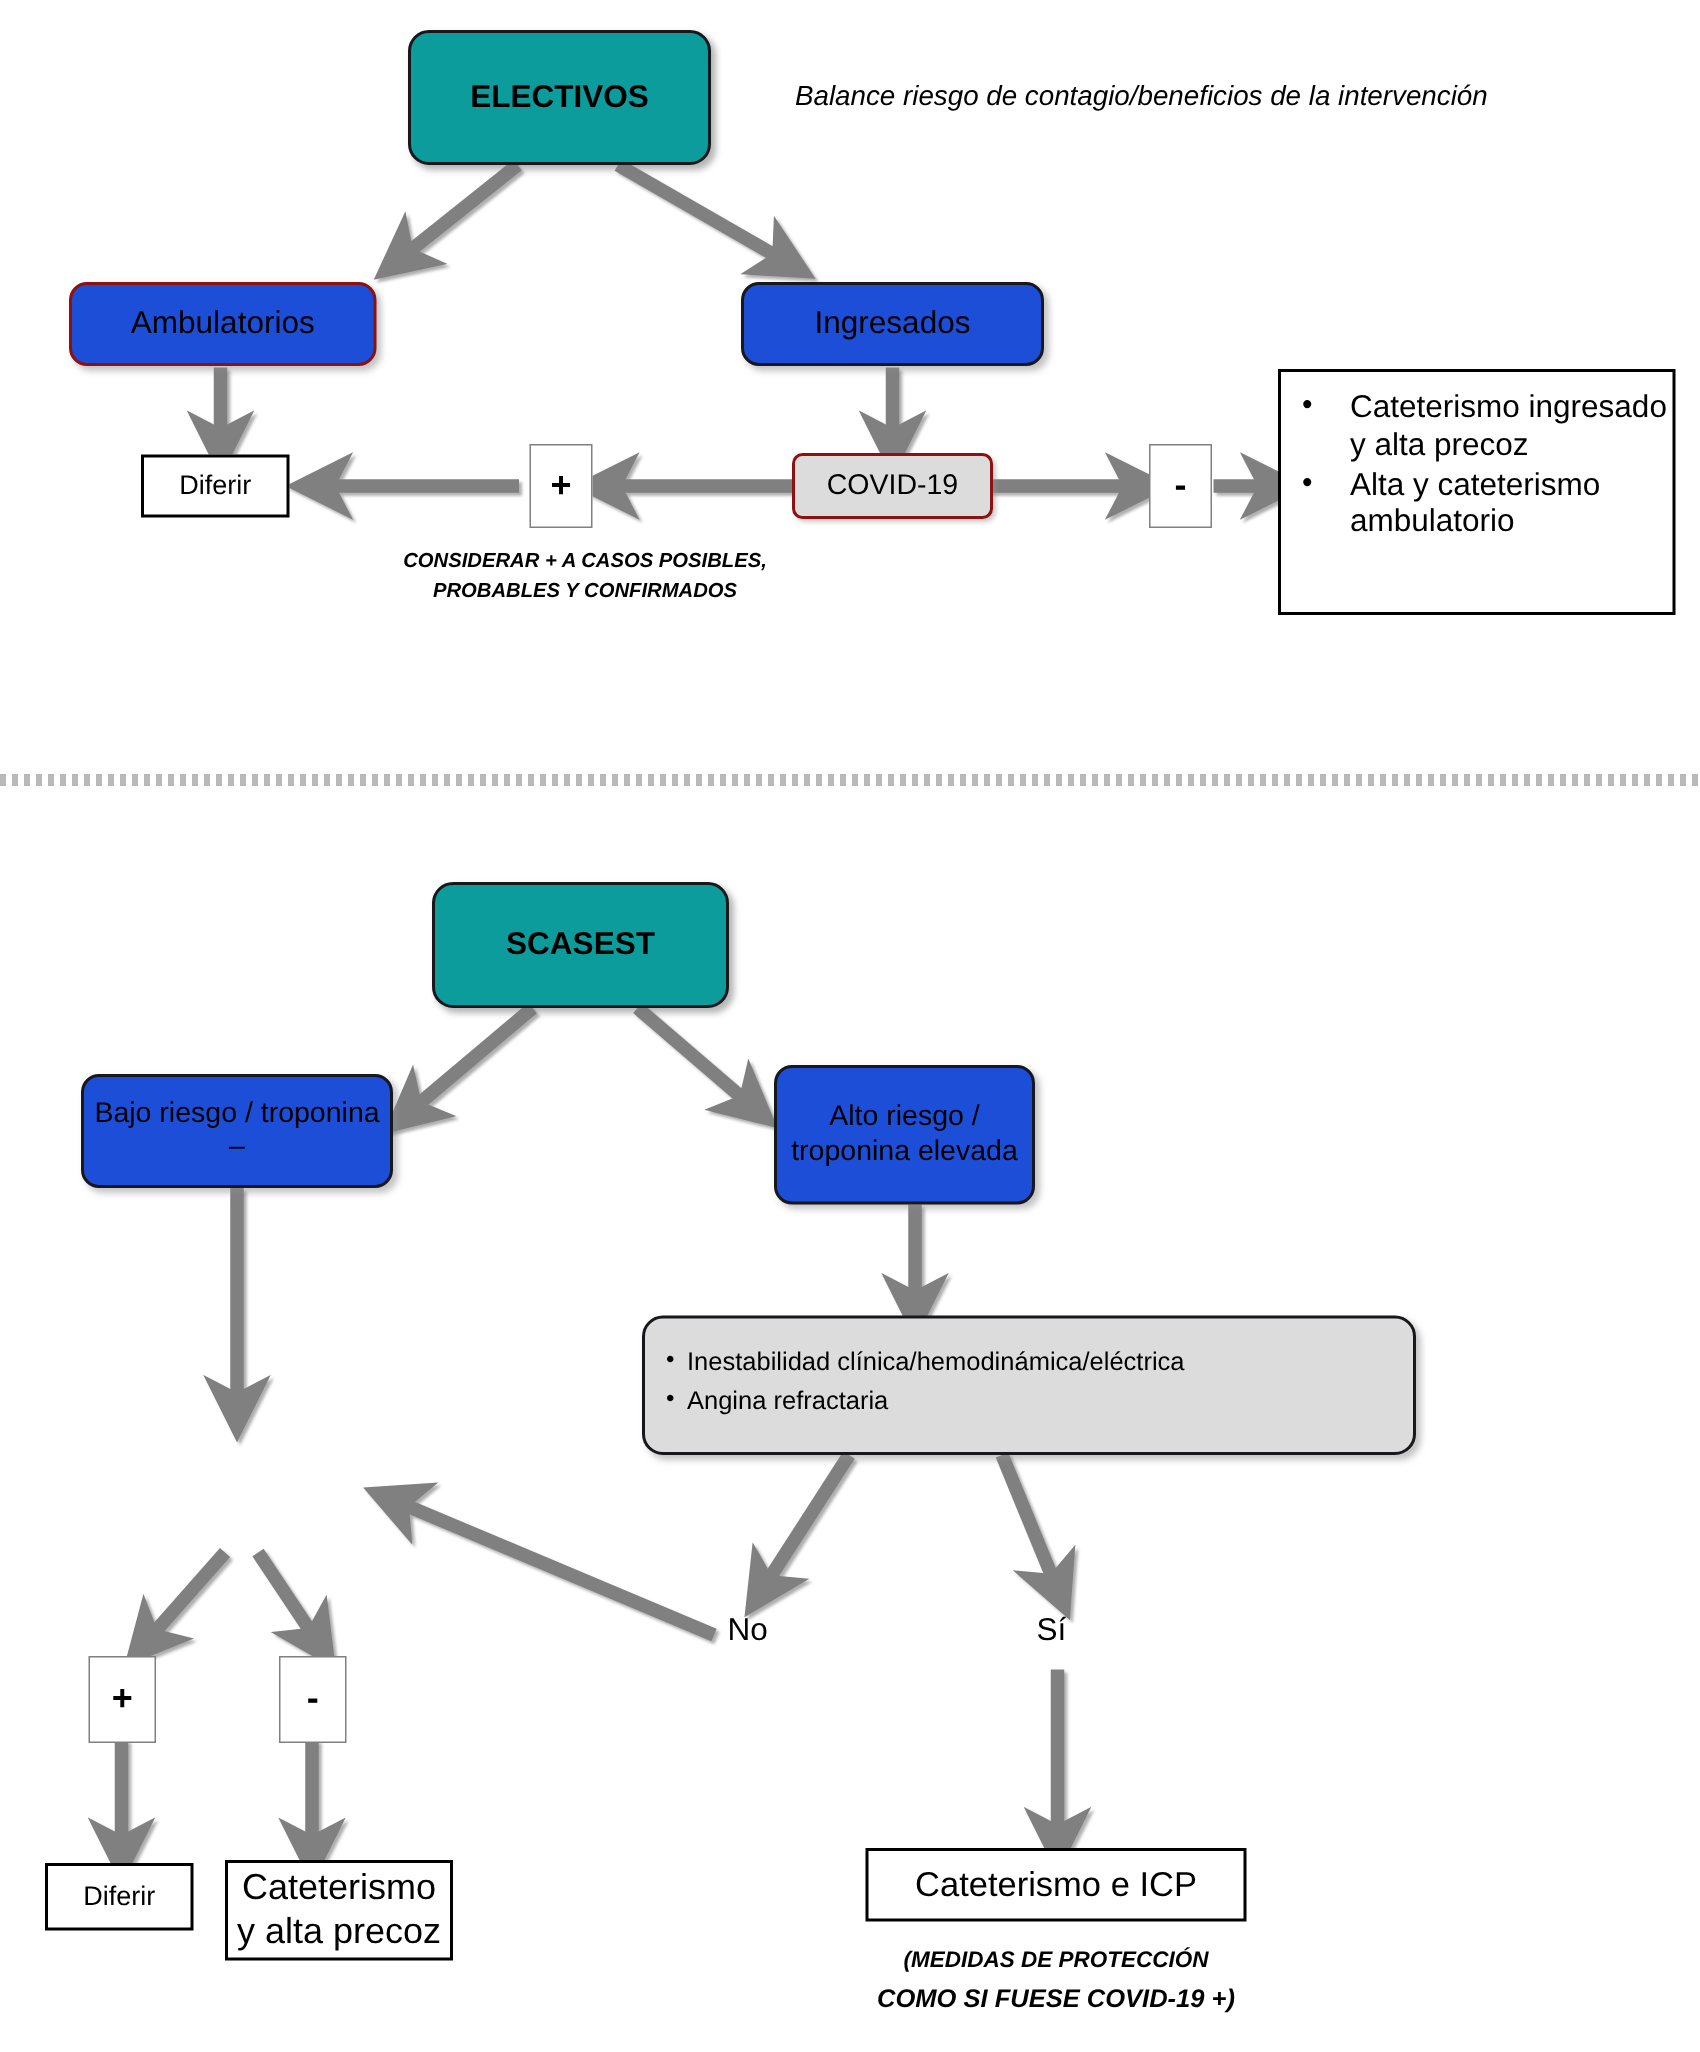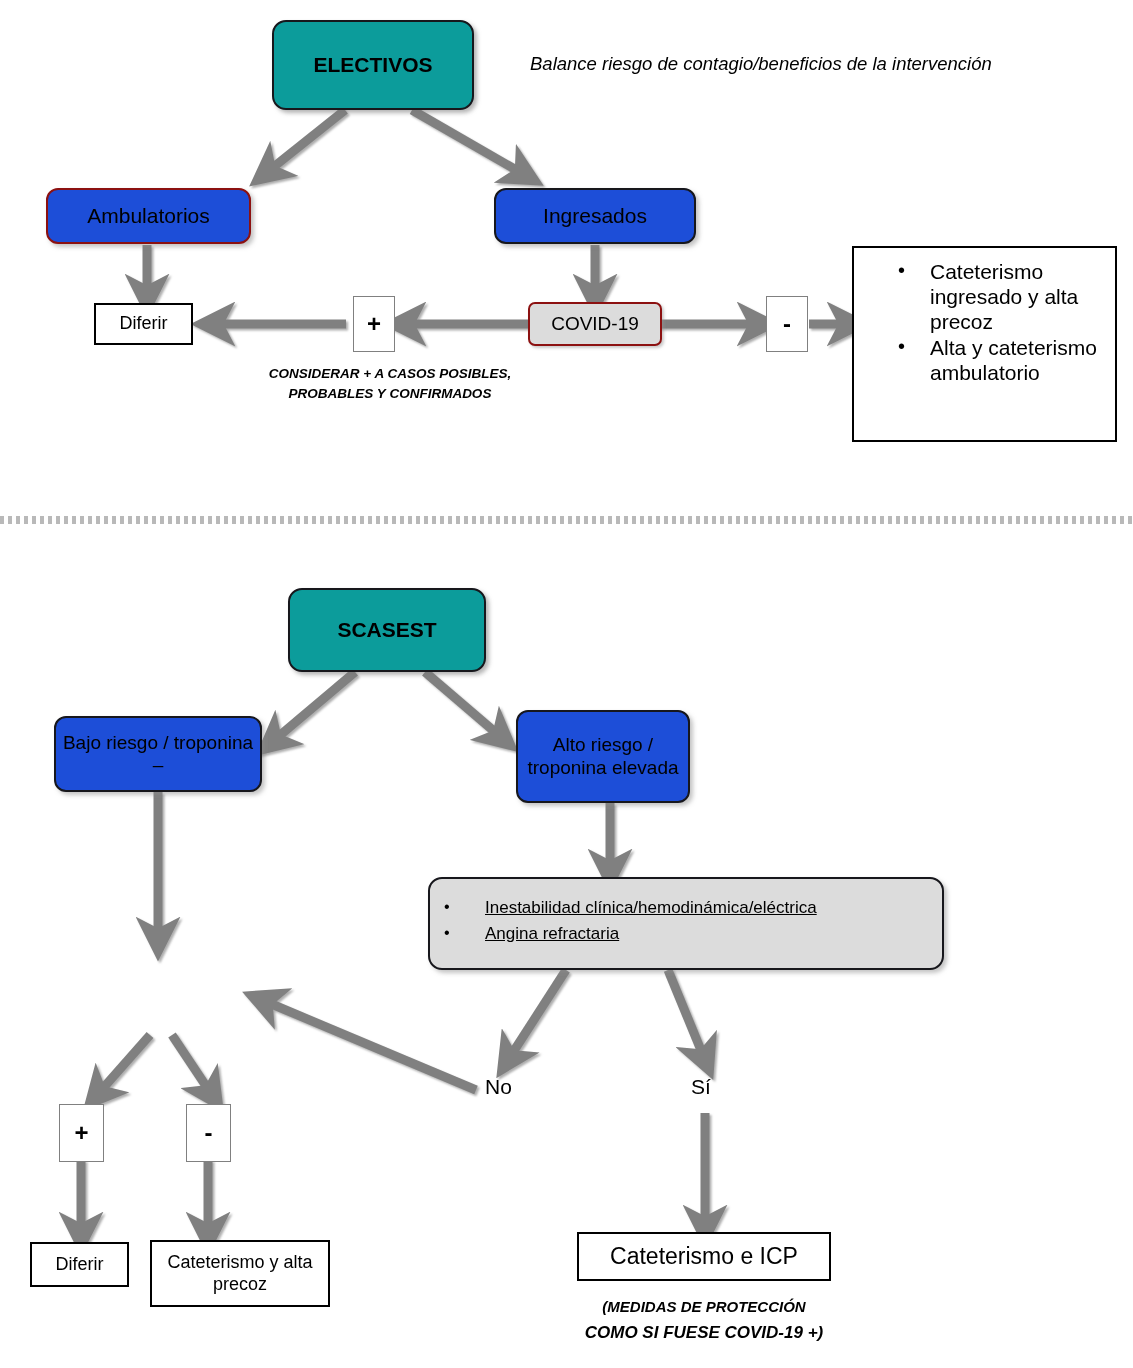--- a/index.html
+++ b/index.html
@@ -105,21 +105,21 @@
     position: relative;
     padding-left: 46px;
     margin: 0 0 2px 0;
   }
   ul.bul li::before {
     content: "\2022";
     position: absolute;
     left: 14px; top: -1px;
     font-size: 0.95em;
   }
-  ul.bul.tight li { padding-left: 55px; margin-bottom: 5px; text-decoration: underline; }
+  ul.bul.tight li { padding-left: 28px; margin-bottom: 5px; }
   ul.bul.tight li::before { left: 14px; }
 
   
   .divider {
     position: absolute;
     left: 0; top: 516px;
     width: 1133px; height: 8px;
     z-index: 2;
     background-image: repeating-linear-gradient(
       to right,
@@ -215,21 +215,21 @@
   </div>
 
   <div class="node greyred" style="left:528px; top:302px; width:134px; height:44px; font-size:19px;">
     <span>COVID-19</span>
   </div>
 
   <div class="node signbox" style="left:766px; top:296px; width:42px; height:56px; font-size:24px;">
     <span>-</span>
   </div>
 
-  <div class="node whitebox" style="left:852px; top:246px; width:265px; height:196px; font-size:21px; align-items:flex-start; padding-top:12px;padding-left:30px;">
+  <div class="node whitebox" style="left:852px; top:246px; width:265px; height:164px; font-size:21px; align-items:flex-start; padding-top:12px;">
     <ul class="bul">
       <li>Cateterismo ingresado y alta precoz</li>
       <li>Alta y cateterismo ambulatorio</li>
     </ul>
   </div>
 
   <div class="plain-text bolditalic" style="left:225px; top:366px; width:330px; font-size:13.5px;">CONSIDERAR + A CASOS POSIBLES,</div>
   <div class="plain-text bolditalic" style="left:225px; top:386px; width:330px; font-size:13.5px;">PROBABLES Y CONFIRMADOS</div>
 
   <div class="divider"></div>
@@ -262,21 +262,21 @@
   </div>
 
   <div class="node signbox" style="left:186px; top:1104px; width:45px; height:58px; font-size:24px;">
     <span>-</span>
   </div>
 
   <div class="node whitebox" style="left:30px; top:1242px; width:99px; height:45px; font-size:18px;">
     <span>Diferir</span>
   </div>
 
-  <div class="node whitebox" style="left:150px; top:1240px; width:180px; height:67px; font-size:18px;">
+  <div class="node whitebox" style="left:150px; top:1240px; width:152px; height:67px; font-size:24px;">
     <span>Cateterismo y alta precoz</span>
   </div>
 
   <div class="node whitebox" style="left:577px; top:1232px; width:254px; height:49px; font-size:23px;">
     <span>Cateterismo e ICP</span>
   </div>
 
   <div class="plain-text bolditalic" style="left:554px; top:1298px; width:300px; font-size:15px;">(MEDIDAS DE PROTECCIÓN</div>
   <div class="plain-text bolditalic" style="left:554px; top:1322px; width:300px; font-size:17px;">COMO SI FUESE COVID-19 +)</div>
 

